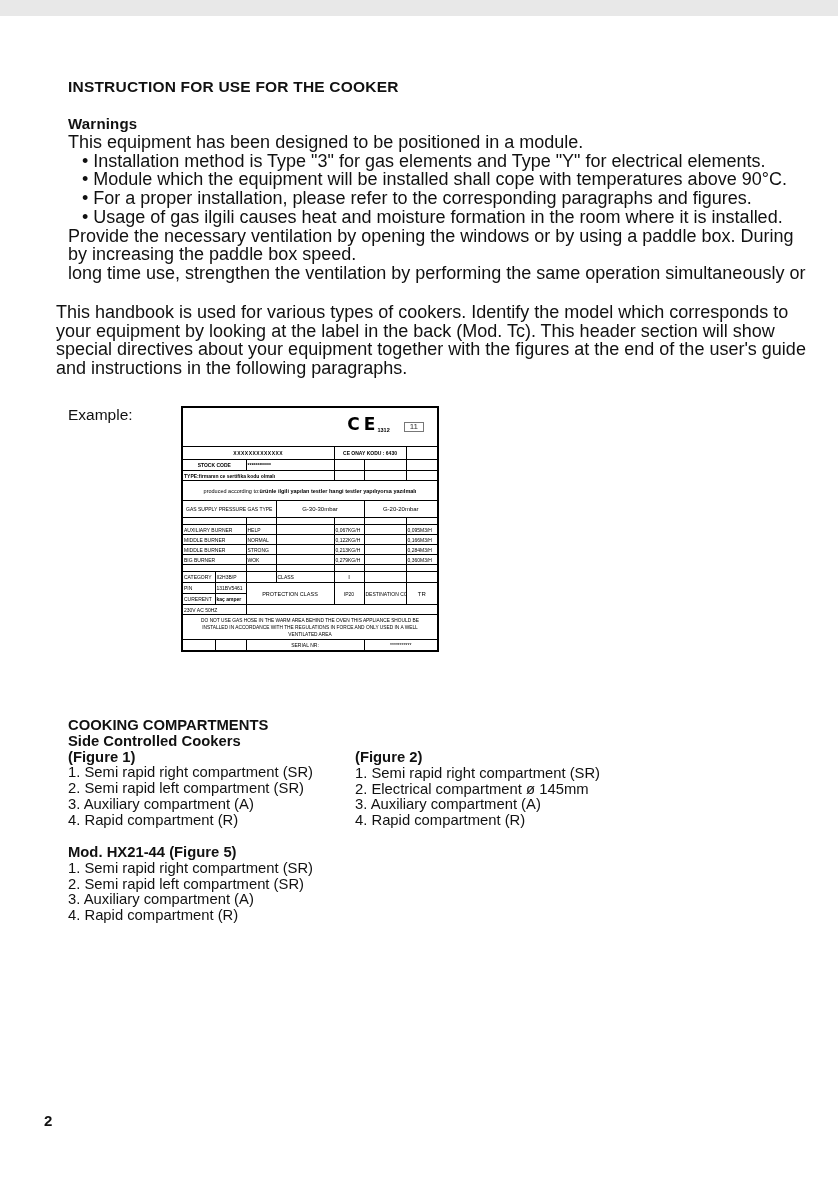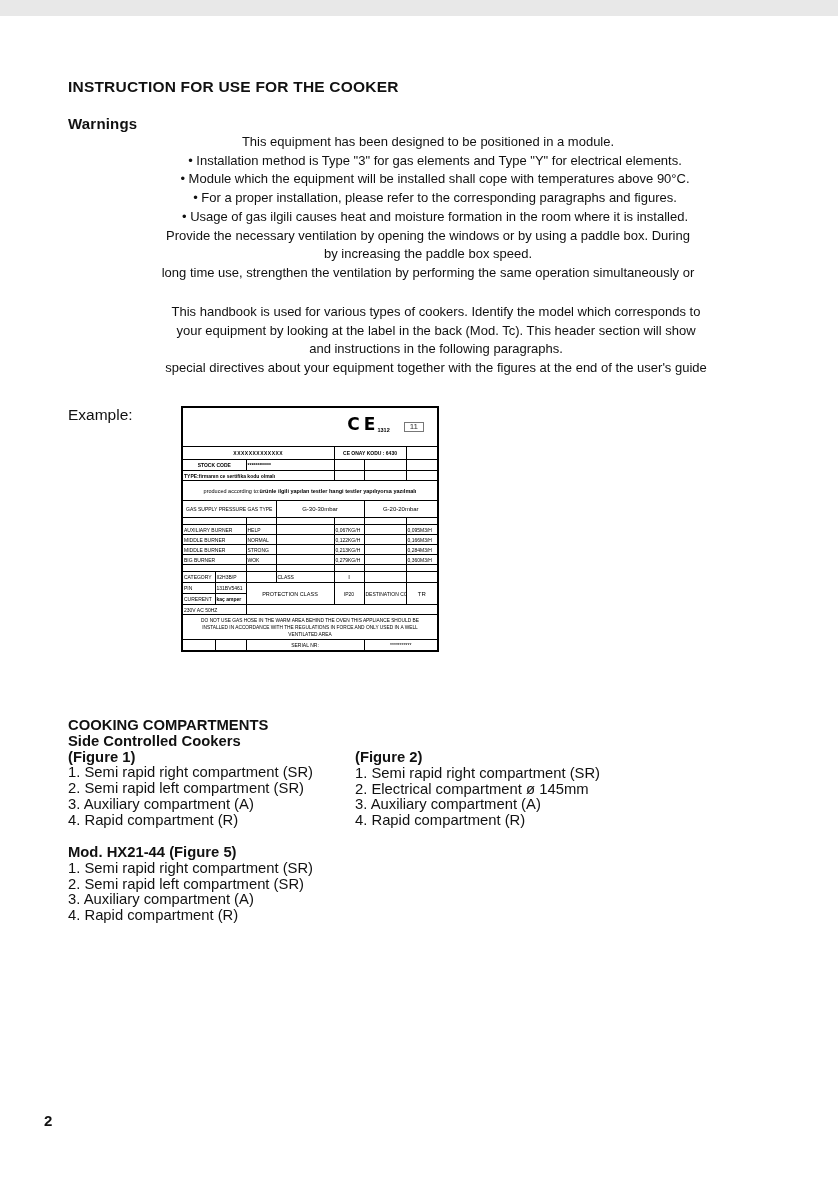--- a/index.html
+++ b/index.html
@@ -3,21 +3,21 @@
 <meta charset="utf-8">
 <style>
   html,body { margin:0; padding:0; background:#e8e8e8; }
   .page {
     position:relative; width:838px; height:1190px; background:#ffffff;
     font-family:"Liberation Sans", sans-serif; color:#111; overflow:hidden;
     margin:16px auto;
   }
   .abs { position:absolute; }
   .h1 { font-size:15.5px; font-weight:bold; letter-spacing:.2px; }
-  .body-text { font-size:13px; line-height:18.7px;text-align:center; }
+  .body-text { font-size:18px; line-height:18.7px; }
   .body-text .line { white-space:nowrap; }
   .body-text .bullet { padding-left:14px; }
   .bold-u { font-weight:bold; }
   .list-block { font-size:14.8px; line-height:15.8px; }
   .list-block .line { white-space:nowrap; }
 
   
   table.plate { border-collapse:collapse; table-layout:fixed; width:257px;
                 border:2px solid #000; background:#fff; }
   .plate td { border:1px solid #000; padding:0 1px; overflow:hidden;
@@ -54,25 +54,25 @@
     <div class="line">This equipment has been designed to be positioned in a module.</div>
     <div class="line bullet">• Installation method is Type "3" for gas elements and Type "Y" for electrical elements.</div>
     <div class="line bullet">• Module which the equipment will be installed shall cope with temperatures above 90°C.</div>
     <div class="line bullet">• For a proper installation, please refer to the corresponding paragraphs and figures.</div>
     <div class="line bullet">• Usage of gas ilgili causes heat and moisture formation in the room where it is installed.</div>
     <div class="line">Provide the necessary ventilation by opening the windows or by using a paddle box. During</div>
     <div class="line">by increasing the paddle box speed.</div>
     <div class="line">long time use, strengthen the ventilation by performing the same operation simultaneously or</div>
   </div>
 
-  <div class="abs body-text" style="left:76px; top:287px; width:720px;">
+  <div class="abs body-text" style="left:56px; top:287px; width:720px;">
     <div class="line">This handbook is used for various types of cookers. Identify the model which corresponds to</div>
     <div class="line">your equipment by looking at the label in the back (Mod. Tc). This header section will show</div>
+    <div class="line">special directives about your equipment together with the figures at the end of the user's guide</div>
     <div class="line">and instructions in the following paragraphs.</div>
-    <div class="line">special directives about your equipment together with the figures at the end of the user's guide</div>
   </div>
 
   <div class="abs" style="left:68px; top:390px; font-size:15.5px;">Example:</div>
 
   <div class="abs" style="left:181px; top:390px;">
     <table class="plate">
       <colgroup>
         <col style="width:33px">
           <col style="width:31px">
           <col style="width:30px">

